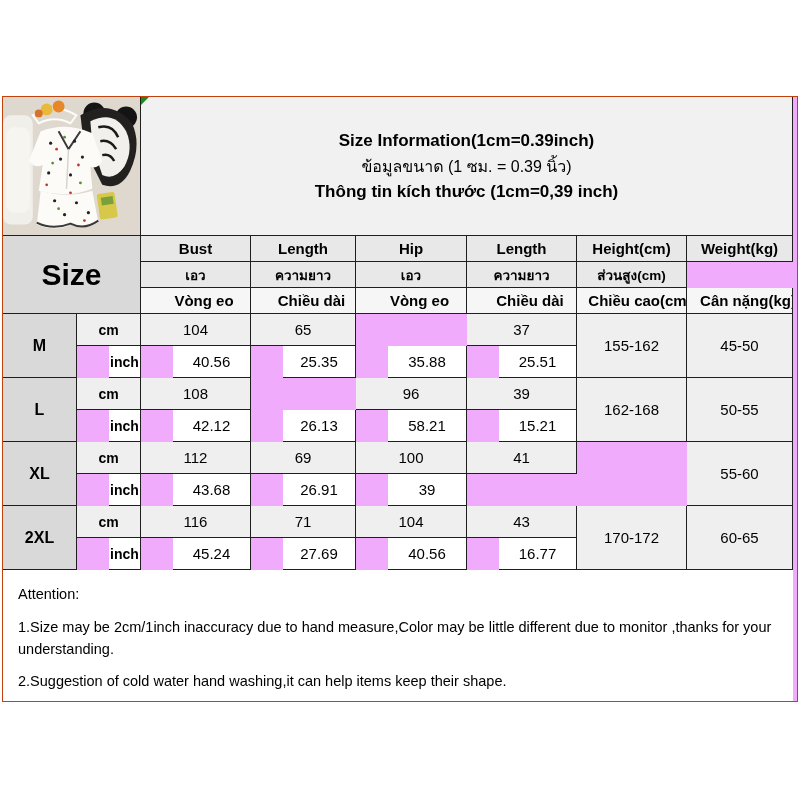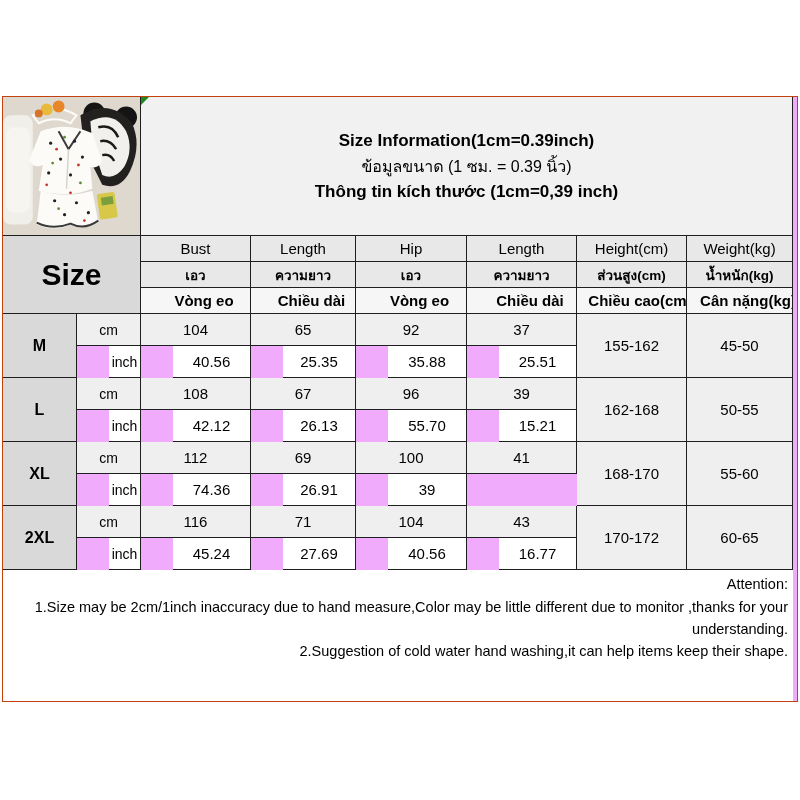--- a/index.html
+++ b/index.html
@@ -27,33 +27,33 @@
 
   .title-cell{flex-direction:column;gap:3px;position:relative;}
   .title-en,.title-vi{font-weight:bold;font-size:17px;}
   .title-th{font-weight:normal;font-size:16px;}
   .corner-flag{
     position:absolute;left:0;top:0;width:0;height:0;
     border-top:8px solid #1e8a1e;border-right:8px solid transparent;
   }
 
   .size-corner{font-weight:bold;font-size:30px;}
-  .h-en{font-weight:normal;font-size:15px;}
+  .h-en{font-weight:bold;font-size:15px;}
   .h-th{font-weight:bold;font-size:13.5px;}
   .h-vi{font-weight:bold;font-size:15px;}
   .size-label{font-weight:bold;font-size:16px;}
-  .unit{font-weight:normal;font-size:14px;}
+  .unit{font-weight:bold;font-size:14px;}
   .num{font-size:15px;}
 
   .attention{
     grid-area:13/1/14/9;border:none;background:#fff;
     display:block;white-space:normal;
     padding:3px 4px;font-size:14.5px;line-height:1.5;
   }
-  .attention p{margin:1px;text-align:right;}
+  .attention p{margin:11px;}
 
   .photo-cell{padding:0;background:#dfdad2;}
   .photo-cell svg{display:block;}
 </style>
 </head>
 <body>
 
 <div class="canvas">
   <div class="sheet">
 
@@ -126,67 +126,63 @@
     <div class="cell bg-head h-en" style="grid-area:2/5/3/6">Hip</div>
     <div class="cell bg-head h-en" style="grid-area:2/6/3/7">Length</div>
     <div class="cell bg-head h-en" style="grid-area:2/7/3/8">Height(cm)</div>
     <div class="cell bg-head h-en" style="grid-area:2/8/3/9">Weight(kg)</div>
 
     <div class="cell bg-head h-th" style="grid-area:3/3/4/4">เอว</div>
     <div class="cell bg-head h-th" style="grid-area:3/4/4/5">ความยาว</div>
     <div class="cell bg-head h-th" style="grid-area:3/5/4/6">เอว</div>
     <div class="cell bg-head h-th" style="grid-area:3/6/4/7">ความยาว</div>
     <div class="cell bg-head h-th" style="grid-area:3/7/4/8">ส่วนสูง(cm)</div>
-    <div class="cell bg-head h-th" style="grid-area:3/8/4/9">น้ำหนัก(kg)</div>
 
     <div class="cell bg-vi h-vi" style="grid-area:4/3/5/4">Vòng eo</div>
     <div class="cell bg-vi h-vi" style="grid-area:4/4/5/5">Chiều dài</div>
     <div class="cell bg-vi h-vi" style="grid-area:4/5/5/6">Vòng eo</div>
     <div class="cell bg-vi h-vi" style="grid-area:4/6/5/7">Chiều dài</div>
     <div class="cell bg-vi h-vi" style="grid-area:4/7/5/8">Chiều cao(cm)</div>
     <div class="cell bg-vi h-vi" style="grid-area:4/8/5/9">Cân nặng(kg)</div>
 
     <div class="cell bg-label size-label" style="grid-area:5/1/7/2">M</div>
     <div class="cell bg-cm unit" style="grid-area:5/2/6/3">cm</div>
     <div class="cell bg-cm num" style="grid-area:5/3/6/4">104</div>
     <div class="cell bg-cm num" style="grid-area:5/4/6/5">65</div>
-    <div class="cell bg-cm num" style="grid-area:5/5/6/6">92</div>
     <div class="cell bg-cm num" style="grid-area:5/6/6/7">37</div>
     <div class="cell bg-cm num" style="grid-area:5/7/7/8">155-162</div>
     <div class="cell bg-cm num" style="grid-area:5/8/7/9">45-50</div>
     <div class="cell bg-inch unit" style="grid-area:6/2/7/3">inch</div>
     <div class="cell bg-inch num" style="grid-area:6/3/7/4">40.56</div>
     <div class="cell bg-inch num" style="grid-area:6/4/7/5">25.35</div>
     <div class="cell bg-inch num" style="grid-area:6/5/7/6">35.88</div>
     <div class="cell bg-inch num" style="grid-area:6/6/7/7">25.51</div>
 
     <div class="cell bg-label size-label" style="grid-area:7/1/9/2">L</div>
     <div class="cell bg-cm unit" style="grid-area:7/2/8/3">cm</div>
     <div class="cell bg-cm num" style="grid-area:7/3/8/4">108</div>
-    <div class="cell bg-cm num" style="grid-area:7/4/8/5">67</div>
     <div class="cell bg-cm num" style="grid-area:7/5/8/6">96</div>
     <div class="cell bg-cm num" style="grid-area:7/6/8/7">39</div>
     <div class="cell bg-cm num" style="grid-area:7/7/9/8">162-168</div>
     <div class="cell bg-cm num" style="grid-area:7/8/9/9">50-55</div>
     <div class="cell bg-inch unit" style="grid-area:8/2/9/3">inch</div>
     <div class="cell bg-inch num" style="grid-area:8/3/9/4">42.12</div>
     <div class="cell bg-inch num" style="grid-area:8/4/9/5">26.13</div>
-    <div class="cell bg-inch num" style="grid-area:8/5/9/6">55.70</div>
+    <div class="cell bg-inch num" style="grid-area:8/5/9/6">58.21</div>
     <div class="cell bg-inch num" style="grid-area:8/6/9/7">15.21</div>
 
     <div class="cell bg-label size-label" style="grid-area:9/1/11/2">XL</div>
     <div class="cell bg-cm unit" style="grid-area:9/2/10/3">cm</div>
     <div class="cell bg-cm num" style="grid-area:9/3/10/4">112</div>
     <div class="cell bg-cm num" style="grid-area:9/4/10/5">69</div>
     <div class="cell bg-cm num" style="grid-area:9/5/10/6">100</div>
     <div class="cell bg-cm num" style="grid-area:9/6/10/7">41</div>
-    <div class="cell bg-cm num" style="grid-area:9/7/11/8">168-170</div>
     <div class="cell bg-cm num" style="grid-area:9/8/11/9">55-60</div>
     <div class="cell bg-inch unit" style="grid-area:10/2/11/3">inch</div>
-    <div class="cell bg-inch num" style="grid-area:10/3/11/4">74.36</div>
+    <div class="cell bg-inch num" style="grid-area:10/3/11/4">43.68</div>
     <div class="cell bg-inch num" style="grid-area:10/4/11/5">26.91</div>
     <div class="cell bg-inch num" style="grid-area:10/5/11/6">39</div>
 
     <div class="cell bg-label size-label" style="grid-area:11/1/13/2">2XL</div>
     <div class="cell bg-cm unit" style="grid-area:11/2/12/3">cm</div>
     <div class="cell bg-cm num" style="grid-area:11/3/12/4">116</div>
     <div class="cell bg-cm num" style="grid-area:11/4/12/5">71</div>
     <div class="cell bg-cm num" style="grid-area:11/5/12/6">104</div>
     <div class="cell bg-cm num" style="grid-area:11/6/12/7">43</div>
     <div class="cell bg-cm num" style="grid-area:11/7/13/8">170-172</div>

